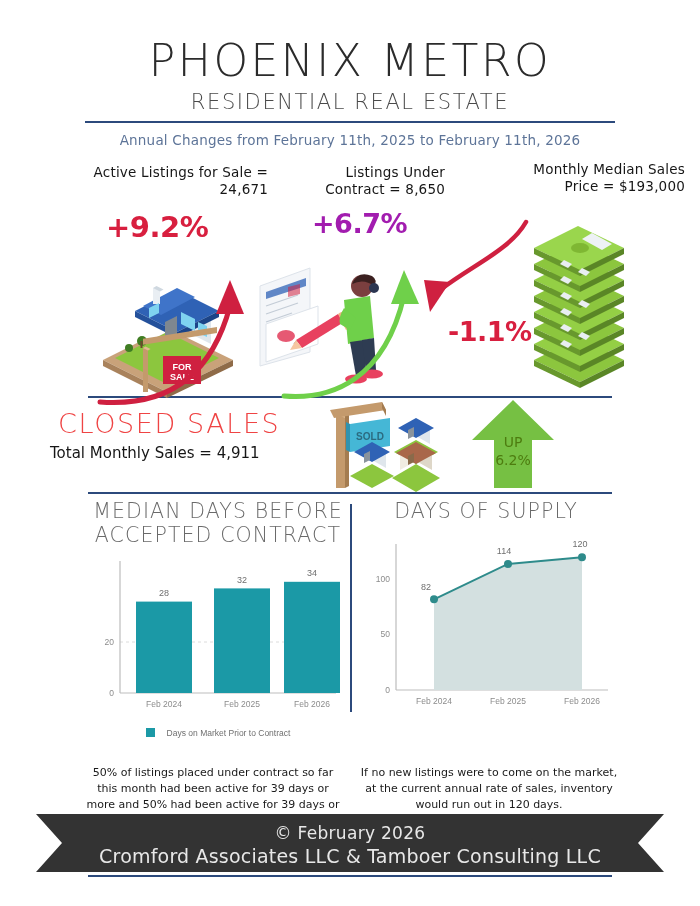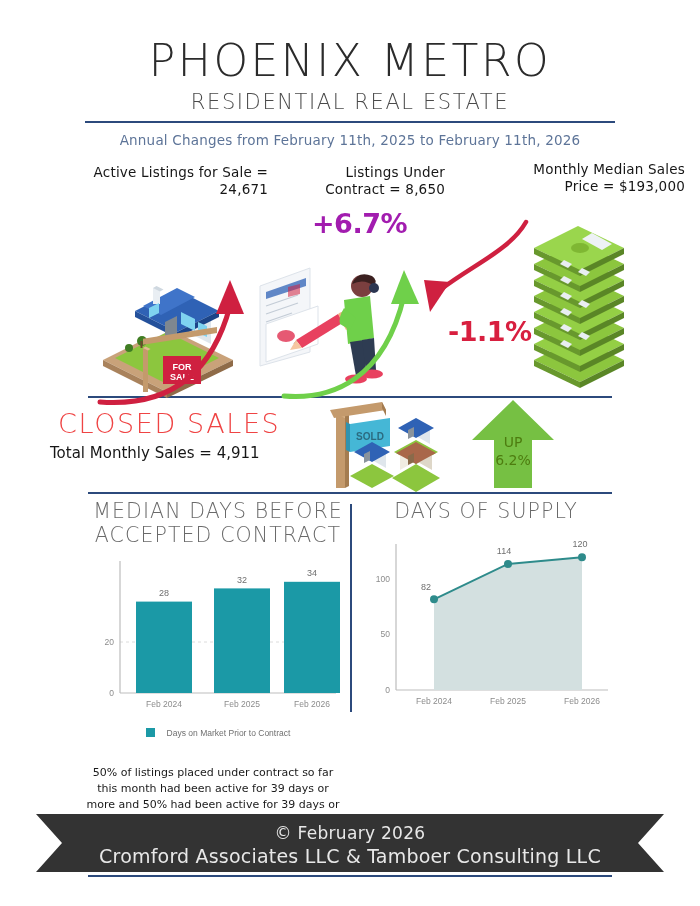--- a/index.html
+++ b/index.html
@@ -150,20 +150,21 @@
     <div class="title-date">Annual Changes from February 11th, 2025 to February 11th, 2026</div>
   </div>
 
   <div class="stats">
 
     <div class="stat s1 hand">
       <div class="label">
         <span>Active Listings for Sale =</span><br>
         <span style="display:inline-block;padding-left:60px">24,671</span>
       </div>
+      <div class="pct pct-red">+9.2%</div>
     </div>
 
     <svg class="illo" style="left:85px; top:92px" width="165" height="150" viewBox="0 0 165 150">
 
       <polygon points="18,112 82,80 148,112 82,144" fill="#c9a27a"></polygon>
       <polygon points="18,112 82,144 82,150 18,118" fill="#a9825c"></polygon>
       <polygon points="148,112 82,144 82,150 148,118" fill="#8f6b48"></polygon>
 
       <polygon points="30,110 82,84 134,110 82,136" fill="#8cc63e"></polygon>
 
@@ -435,20 +436,21 @@
 
         <text class="cat-lbl" x="78" y="180" text-anchor="middle">Feb 2024</text>
         <text class="cat-lbl" x="152" y="180" text-anchor="middle">Feb 2025</text>
         <text class="cat-lbl" x="226" y="180" text-anchor="middle">Feb 2026</text>
       </svg>
     </div>
   </div>
 
   <div class="captions">
     <div class="cap hand cap-l">50% of listings placed under contract so far this month had been active for 39 days or more and 50% had been active for 39 days or less.</div>
+    <div class="cap hand cap-r">If no new listings were to come on the market, at the current annual rate of sales, inventory would run out in 120 days.</div>
   </div>
 
   <div class="note">Encompassing the Arizona Regional MLS area, which includes Maricopa County, Pinal County and a small part of Yavapai County</div>
   <div class="rule-sec rule-bottom"></div>
 
   <div class="ribbon-wrap">
     <svg width="700" height="58" viewBox="0 0 700 58">
       <polygon points="36,0 664,0 638,29 664,58 36,58 62,29" fill="#333333"></polygon>
     </svg>
     <div class="ribbon-text">

